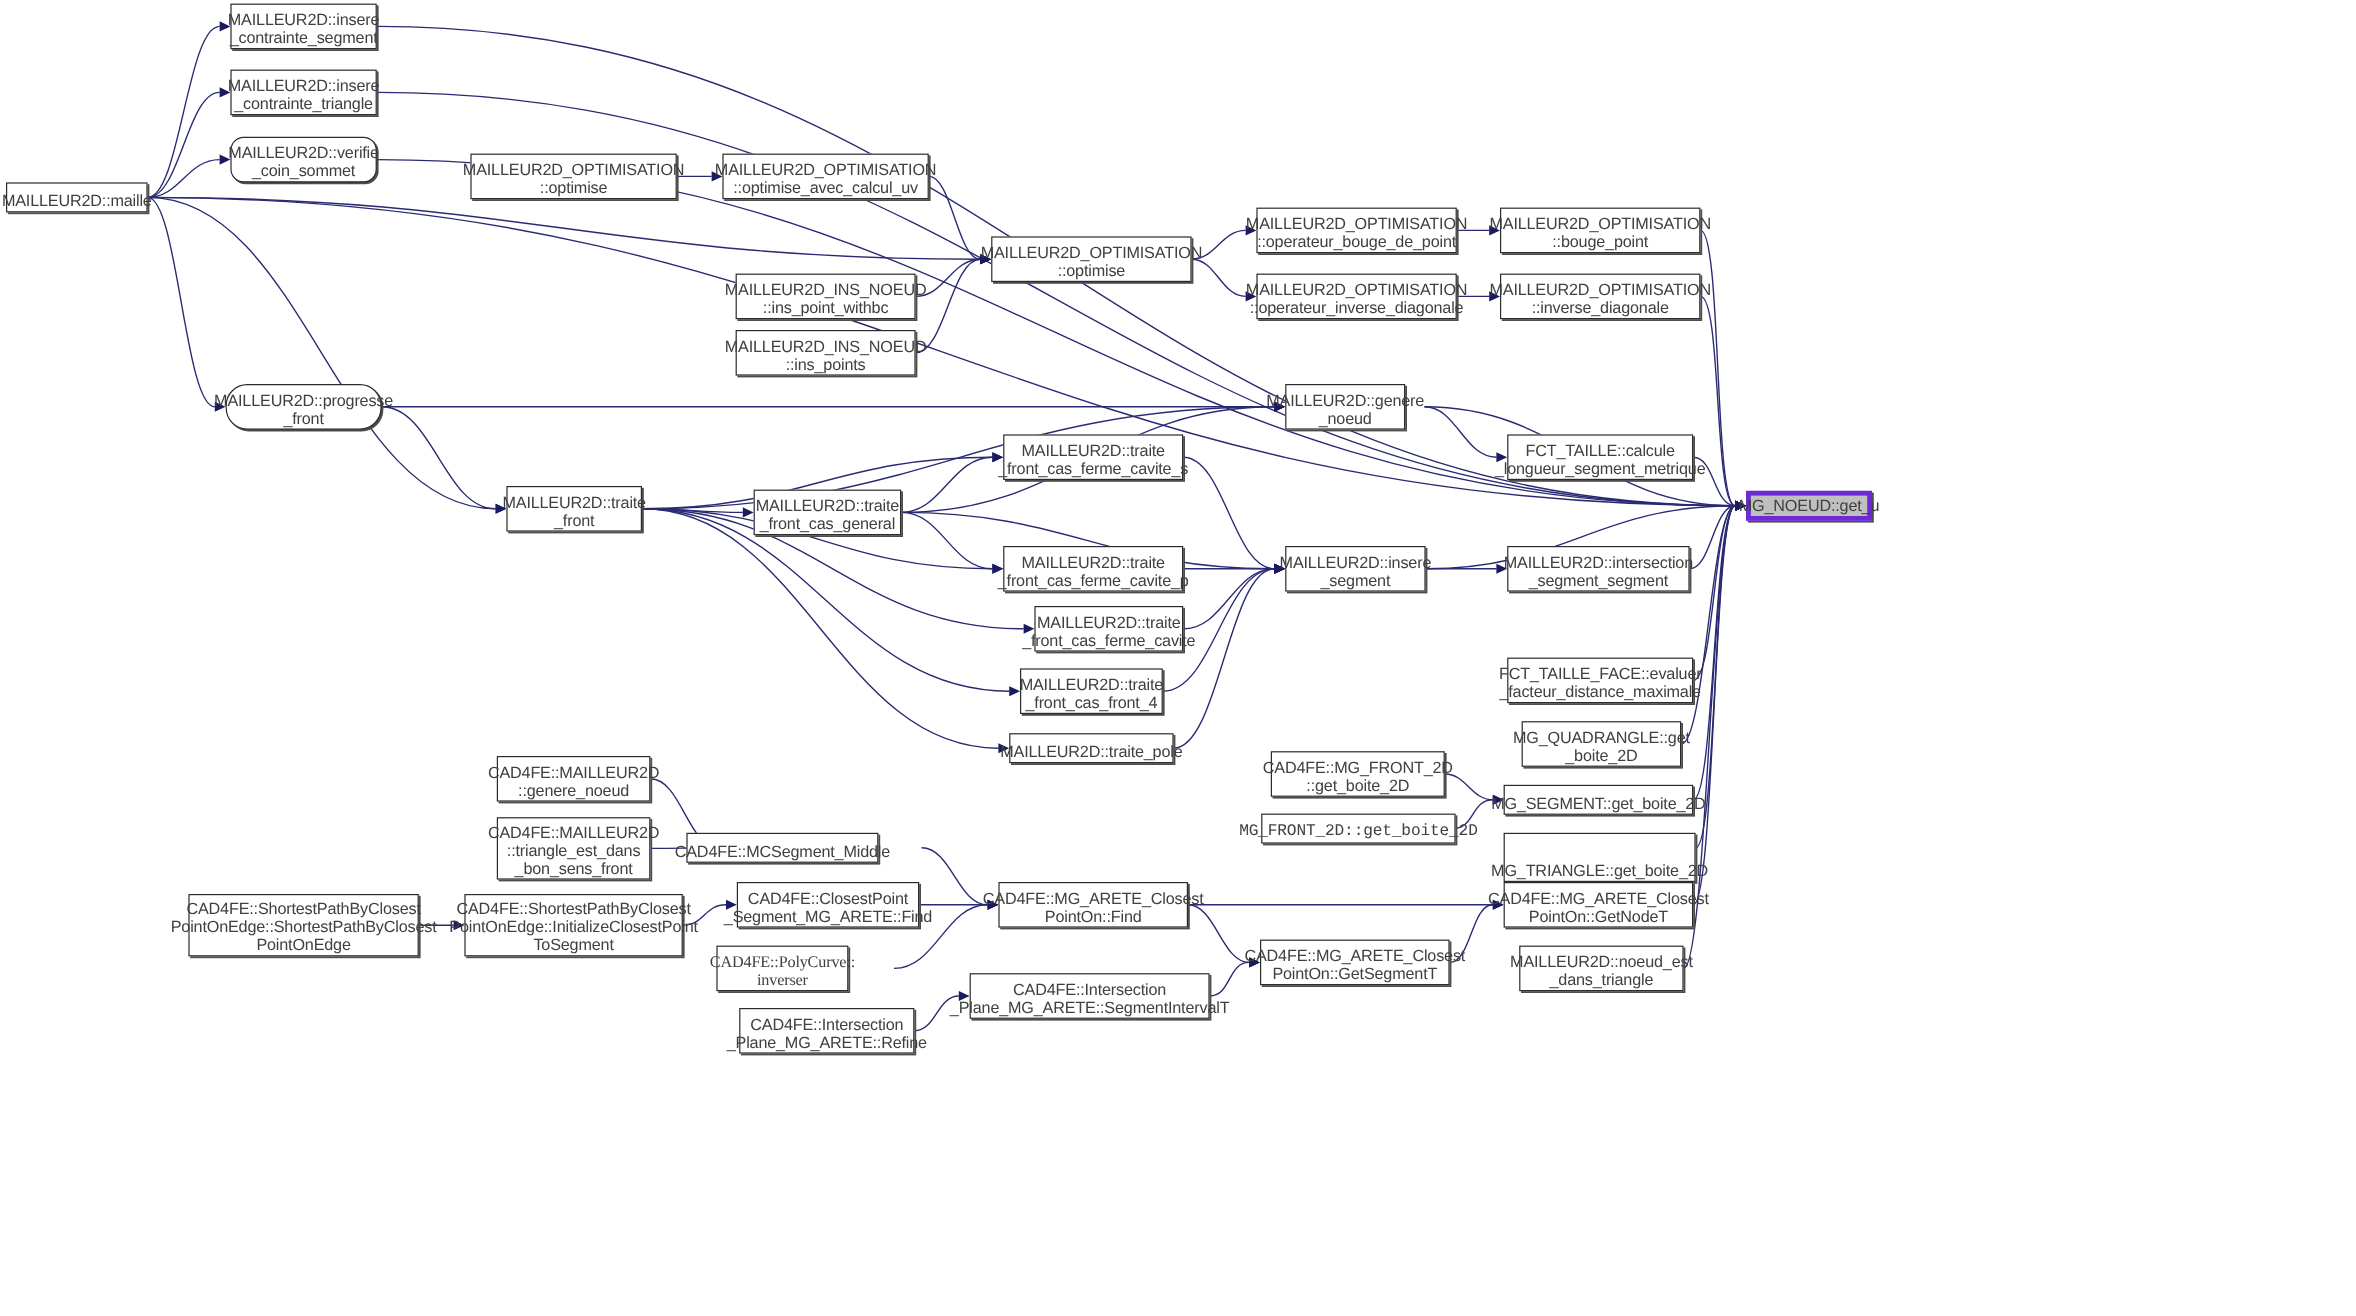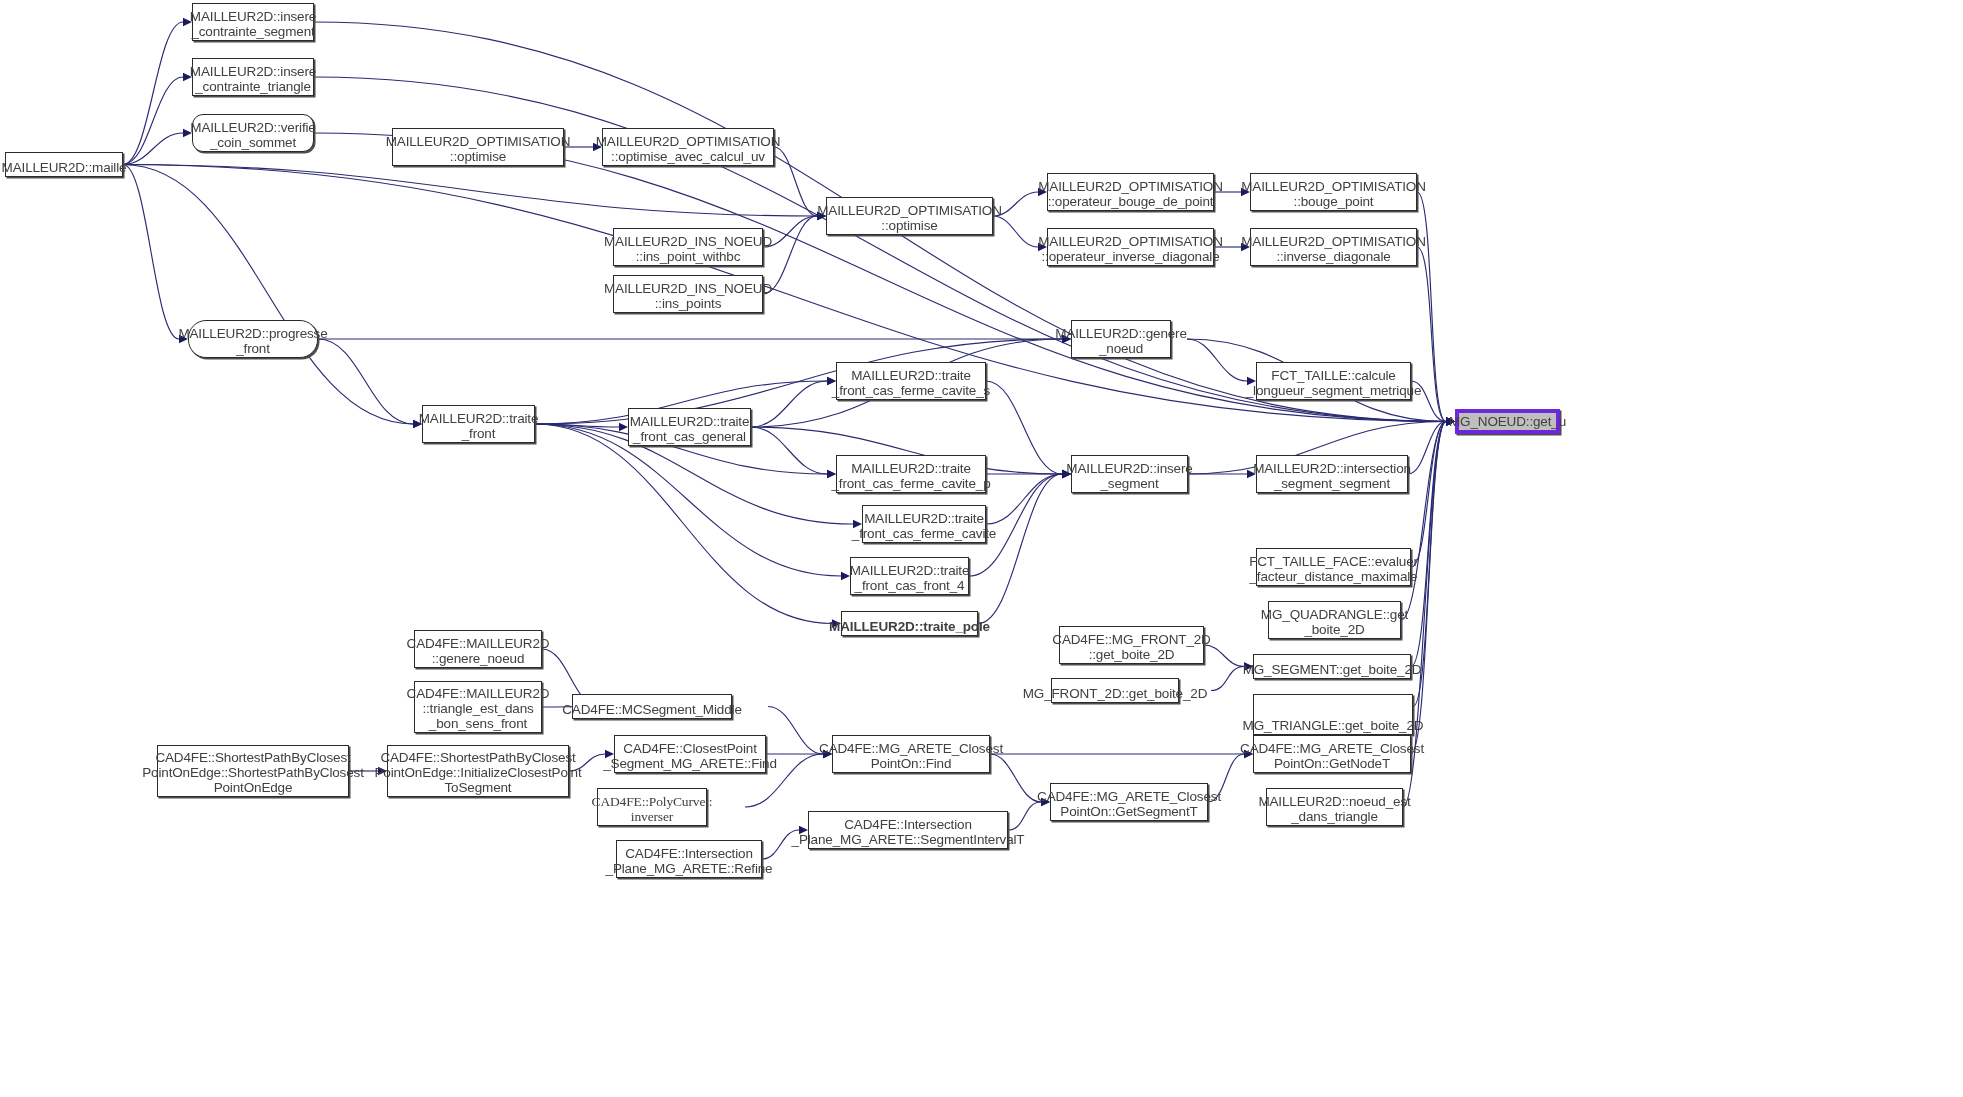--- a/index.html
+++ b/index.html
@@ -234,21 +234,21 @@
 _front_cas_ferme_cavite_p</span>
       </div>
       <div class="node" style="left: 862px; top: 505px; width: 124px; height: 38px;">
         <span class="lbl">MAILLEUR2D::traite
 _front_cas_ferme_cavite</span>
       </div>
       <div class="node" style="left: 850px; top: 557px; width: 119px; height: 38px;">
         <span class="lbl">MAILLEUR2D::traite
 _front_cas_front_4</span>
       </div>
-      <div class="node" style="left: 841px; top: 611px; width: 137px; height: 25px; font-weight: bold;">
+      <div class="node" style="left: 841px; top: 611px; width: 137px; height: 25px;">
         <span class="lbl">MAILLEUR2D::traite_pole</span>
       </div>
       <div class="node" style="left: 1071px; top: 455px; width: 117px; height: 38px;">
         <span class="lbl">MAILLEUR2D::insere
 _segment</span>
       </div>
       <div class="node" style="left: 1256px; top: 455px; width: 152px; height: 38px;">
         <span class="lbl">MAILLEUR2D::intersection
 _segment_segment</span>
       </div>
@@ -263,21 +263,21 @@
       <div class="node" style="left: 1253px; top: 654px; width: 158px; height: 25px;">
         <span class="lbl">MG_SEGMENT::get_boite_2D</span>
       </div>
       <div class="node" style="left: 1253px; top: 694px; width: 160px; height: 41px;">
         <span class="lbl">MG_TRIANGLE::get_boite_2D</span>
       </div>
       <div class="node" style="left: 1059px; top: 626px; width: 145px; height: 38px;">
         <span class="lbl">CAD4FE::MG_FRONT_2D
 ::get_boite_2D</span>
       </div>
-      <div class="node" style="left: 1051px; top: 678px; width: 128px; height: 25px;">
+      <div class="node" style="left: 1051px; top: 678px; width: 162px; height: 25px; font-family: Liberation Mono, monospace;">
         <span class="lbl">MG_FRONT_2D::get_boite_2D</span>
       </div>
       <div class="node" style="left: 414px; top: 630px; width: 128px; height: 38px;">
         <span class="lbl">CAD4FE::MAILLEUR2D
 ::genere_noeud</span>
       </div>
       <div class="node" style="left: 414px; top: 681px; width: 128px; height: 52px;">
         <span class="lbl">CAD4FE::MAILLEUR2D
 ::triangle_est_dans
 _bon_sens_front</span>

